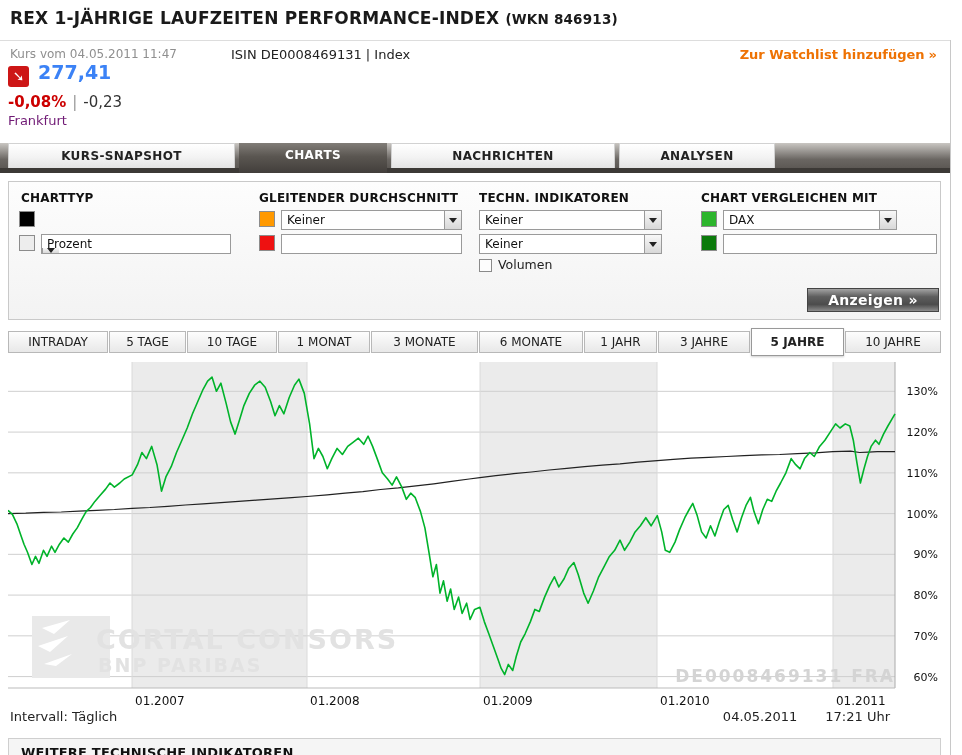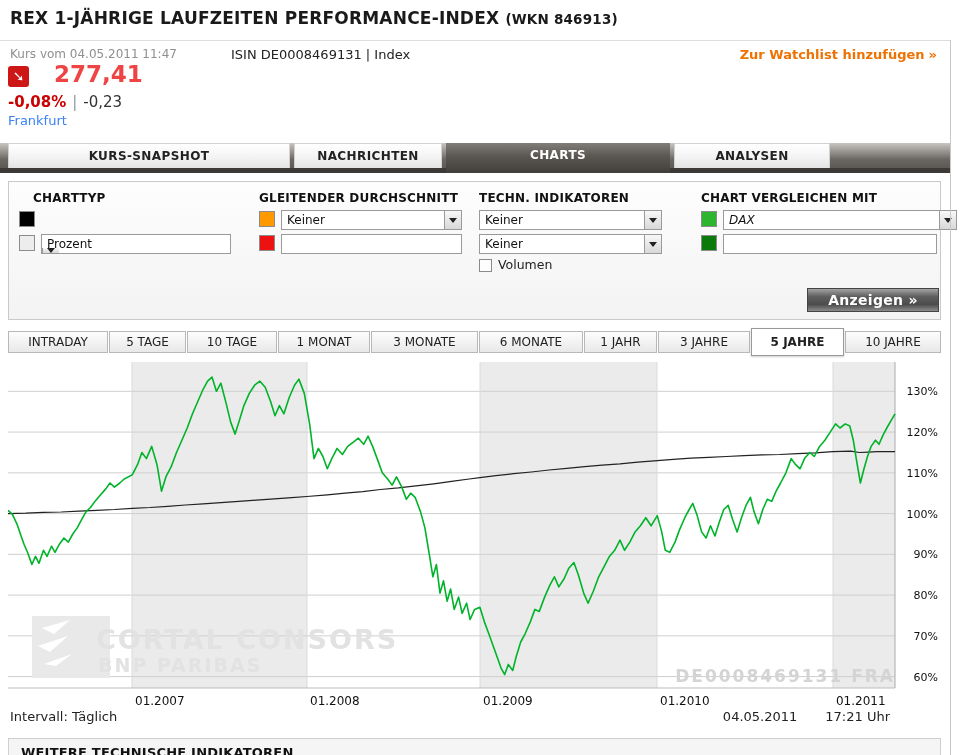--- a/index.html
+++ b/index.html
@@ -13,38 +13,38 @@
   
   #page-title { left:10px; top:8px; font-size:17px; font-weight:bold; letter-spacing:0.2px; white-space:nowrap; }
   #page-title .wkn { font-size:13.5px; }
   #title-rule { left:0; top:40px; width:950px; border-top:1px solid #ddd; }
   #quote-label { left:10px; top:47px; font-size:12px; color:#8f8f8f; }
   #isin-line { left:231px; top:47px; font-size:13px; color:#222; }
   #watchlist-link { top:47px; right:25px; font-size:13px; font-weight:bold; color:#ee7203; cursor:pointer; white-space:nowrap; }
   #watchlist-link .chv { margin-left:4px; font-weight:bold; }
   #trend-icon { left:8px; top:66px; width:21px; height:21px; background:#cd1616; border-radius:3px;
     color:#fff; font-size:14px; font-weight:bold; text-align:center; line-height:20px; }
-  #price { left:38px; top:61px; font-size:23px; font-weight:bold; color:#ef4444;margin-left:16px; }
+  #price { left:38px; top:61px; font-size:19px; font-weight:bold; color:#3b82f6; }
   #change-row { left:8px; top:93px; font-size:15px; }
   #change-pct { color:#cc0000; font-weight:bold; }
   #change-sep { color:#999; margin:0 6px; }
   #change-abs { color:#333; }
-  #exchange { left:8px; top:113px; font-size:13px; color:#3b82f6; }
+  #exchange { left:8px; top:113px; font-size:13px; color:#701a75; }
 
   
   #main-tabbar { left:0; top:143px; width:950px; height:30px;
     background:linear-gradient(180deg,#c9c6c2,#6a6662 55%,#55514d); }
   #main-tabbar .strip { position:absolute; left:0; bottom:0; width:100%; height:5px; background:#3c3936; }
   #main-tabs { position:absolute; left:8px; top:0; display:flex; gap:4px; height:30px; }
   .mtab { height:25px; line-height:25px; text-align:center; font-size:12px; font-weight:bold; letter-spacing:0.4px;
     color:#222; background:linear-gradient(180deg,#ffffff,#f3f3f3 55%,#e3e3e3);
     border:1px solid #d2d2d2; border-bottom:none; cursor:pointer; z-index:1; }
   .mtab.sel { height:30px; color:#fff; border:none;
     background:linear-gradient(180deg,#817d78,#5a5651 45%,#423e3b); z-index:2; }
-  #main-tabs .mtab:nth-child(1){width:282px;} #main-tabs .mtab:nth-child(2){width:148px;}
+  #main-tabs .mtab:nth-child(1){width:227px;} #main-tabs .mtab:nth-child(2){width:148px;}
   #main-tabs .mtab:nth-child(3){width:224px;} #main-tabs .mtab:nth-child(4){width:156px;}
   #main-tabs .mtab:nth-child(5){width:123px;}
 
   
   #controls { left:8px; top:181px; width:933px; height:139px; border:1px solid #c9c9c9;
     background:linear-gradient(180deg,#fdfdfd,#f3f3f3); }
   .ctl-label { position:absolute; font-size:12px; font-weight:bold; color:#111; letter-spacing:0.2px; }
   .swatch { position:absolute; width:16px; height:16px; border:1px solid #8c8c8c; }
   .select { position:absolute; height:20px; background:#fff; border:1px solid #9a9a9a; display:flex; cursor:pointer; }
   .sel-val { flex:1; font-size:12px; line-height:18px; padding-left:5px; color:#111; overflow:hidden; white-space:nowrap; }
@@ -102,29 +102,29 @@
 <div class="abs" id="trend-icon">➘</div>
 <div class="abs" id="price">277,41</div>
 <div class="abs" id="change-row">
   <span id="change-pct">-0,08%</span><span id="change-sep">|</span><span id="change-abs">-0,23</span>
 </div>
 <div class="abs" id="exchange">Frankfurt</div>
 
 <div class="abs" id="main-tabbar">
   <div id="main-tabs">
       <div class="mtab">KURS-SNAPSHOT</div>
+      <div class="mtab sel">CHARTS</div>
       <div class="mtab">NACHRICHTEN</div>
-      <div class="mtab sel">CHARTS</div>
       <div class="mtab">ANALYSEN</div>
     </div>
   <div class="strip"></div>
 </div>
 
 <div class="abs" id="controls">
-  <div class="ctl-label" style="left:24px;top:9px;">CHARTTYP</div>
+  <div class="ctl-label" style="left:12px;top:9px;">CHARTTYP</div>
   <div class="ctl-label" style="left:250px;top:9px;">GLEITENDER DURCHSCHNITT</div>
   <div class="ctl-label" style="left:470px;top:9px;">TECHN. INDIKATOREN</div>
   <div class="ctl-label" style="left:692px;top:9px;">CHART VERGLEICHEN MIT</div>
 
   <span class="swatch" style="left: 10px; top: 29px; background-color: rgb(0, 0, 0);"></span>
   <span class="swatch" style="left: 10px; top: 53px; background-color: rgb(237, 237, 237);"></span>
   <div class="select" style="left:32px;top:52px;width:190px;flex-direction:column;">
     <span class="sel-val">Prozent</span>
     <span class="sel-btn">
         <span class="tri"></span>
@@ -150,21 +150,21 @@
   <div class="select" style="left:470px;top:52px;width:183px;">
     <span class="sel-val">Keiner</span>
     <span class="sel-btn">
         <span class="tri"></span>
       </span>
   </div>
   <div id="volumen-checkbox" style="left:470px;top:77px;"></div>
   <div id="volumen-label" style="left:489px;top:75px;">Volumen</div>
 
   <span class="swatch" style="left: 692px; top: 29px; background-color: rgb(45, 181, 45);"></span>
-  <div class="select" style="left:714px;top:28px;width:234px;font-style:italic;">
+  <div class="select" style="left:714px;top:28px;width:174px;">
     <span class="sel-val">DAX</span>
     <span class="sel-btn">
         <span class="tri"></span>
       </span>
   </div>
   <span class="swatch" style="left: 692px; top: 53px; background-color: rgb(11, 122, 11);"></span>
   <div class="inputbox" style="left:714px;top:52px;width:214px;"></div>
 
   <div id="anzeigen-button">Anzeigen »</div>
 </div>

